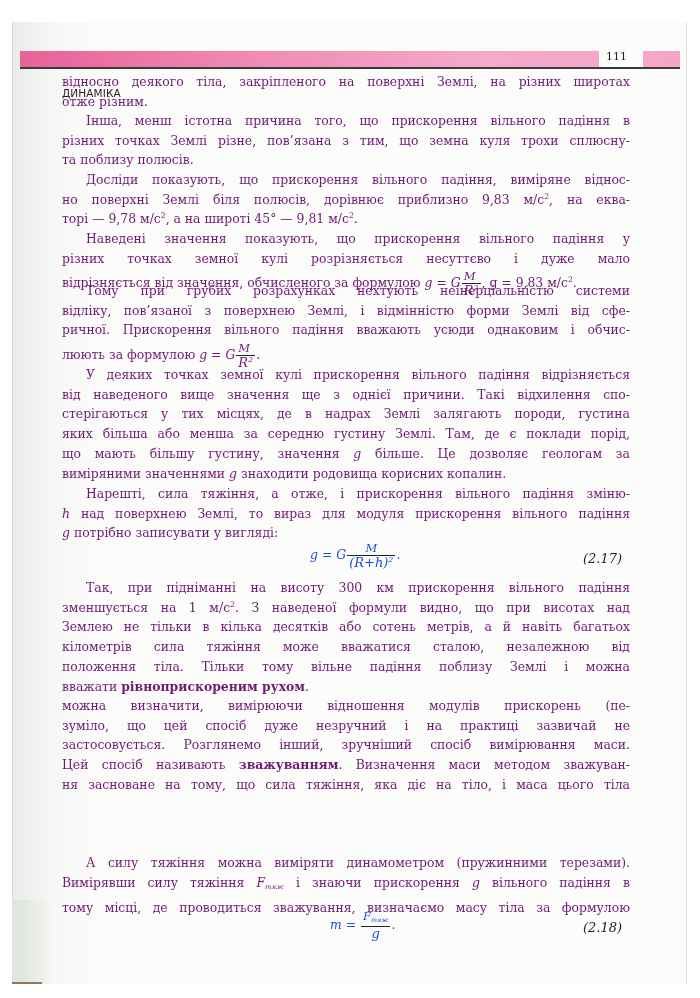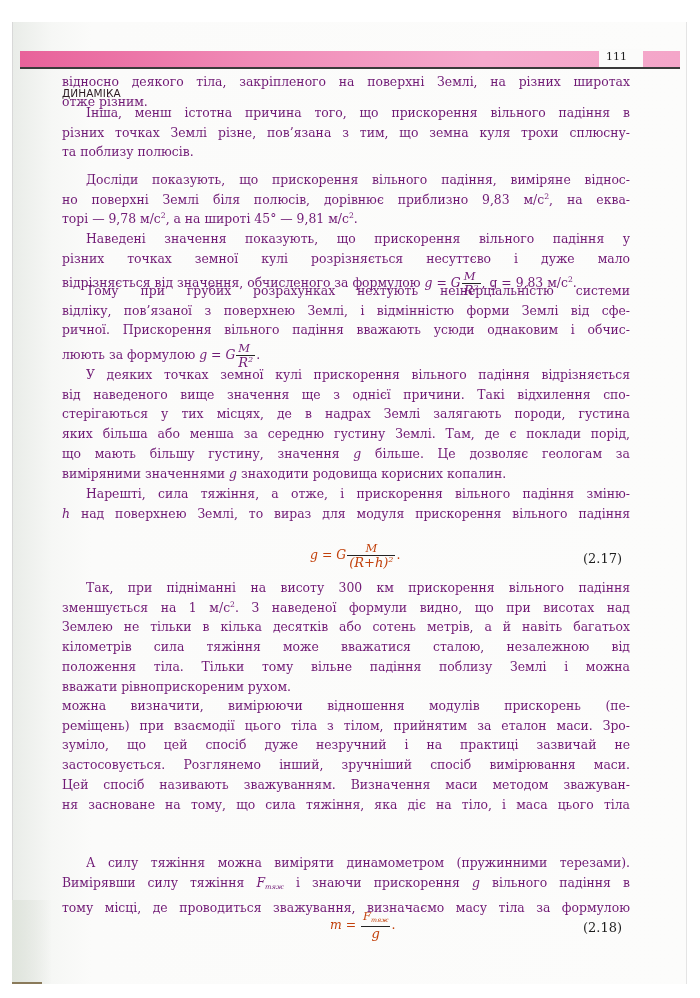--- a/index.html
+++ b/index.html
@@ -26,29 +26,29 @@
   .header-rule {
     position: absolute; left: 20px; top: 67px; width: 660px; height: 2px; background: #3a3a3a;
   }
   .text {
     position: absolute; left: 62px; width: 568px; color: #701a75;
     font-size: 12.4px; line-height: 19.7px; text-align: justify;
   }
   .line { display: block; white-space: nowrap; text-align-last: justify; }
   .line.last { text-align-last: left; }
   .line.indent { padding-left: 24px; }
-  b { font-weight: normal; }
+  b { font-weight: bold; }
   i.var { font-style: italic; font-family: "DejaVu Serif", serif; }
   sup { font-size: 0.62em; vertical-align: 0.65em; line-height: 0; }
   .frac { display: inline-block; vertical-align: middle; text-align: center; margin: 0 1px; font-style: italic; }
   .frac .num { display: block; border-bottom: 1px solid #222; padding: 0 2px; line-height: 13px; font-size: 11.5px; }
   .frac .den { display: block; line-height: 13px; font-size: 13px; padding: 0 2px; }
   .sub { font-size: 0.55em; vertical-align: -0.35em; font-style: italic; }
-  .eq { position: absolute; color: #c2410c; font-size: 12.4px; }
-  .eq-num { position: absolute; color: #1e1e1e; font-size: 13px; }
+  .eq { position: absolute; color: #1d4ed8; font-size: 12.4px; }
+  .eq-num { position: absolute; color: #1e1e1e; font-size: 13px; font-style: italic; }
   .fold-shadow { position: absolute; left: 12px; top: 900px; width: 40px; height: 84px; background: linear-gradient(90deg, #dfe4dc, rgba(255,255,255,0)); }
   .corner { position: absolute; left: 12px; top: 982px; width: 30px; height: 2px; background: #8a7a5a; }
 </style>
 </head>
 <body>
 
 <div class="page"></div>
 <div class="fold-shadow"></div>
 <div class="corner"></div>
 
@@ -56,21 +56,21 @@
 <div class="header-title">ДИНАМІКА</div>
 <div class="page-num-box"></div>
 <div class="page-number">111</div>
 <div class="header-rule"></div>
 
 <div class="text" style="top:72px">
   <span class="line">відносно деякого тіла, закріпленого на поверхні Землі, на різних широтах</span>
   <span class="line last">отже різним.</span>
 </div>
 
-<div class="text" style="top:103px">
+<div class="text" style="top:111px">
   <span class="line indent">Інша, менш істотна причина того, що прискорення вільного падіння в</span>
   <span class="line">різних точках Землі різне, пов’язана з тим, що земна куля трохи сплюсну-</span>
   <span class="line last">та поблизу полюсів.</span>
 </div>
 
 <div class="text" style="top:170px">
   <span class="line indent">Досліди показують, що прискорення вільного падіння, виміряне віднос-</span>
   <span class="line">но поверхні Землі біля полюсів, дорівнює приблизно 9,83 м/с<sup>2</sup>, на еква-</span>
   <span class="line last">торі — 9,78 м/с<sup>2</sup>, а на широті 45° — 9,81 м/с<sup>2</sup>.</span>
 </div>
@@ -93,39 +93,39 @@
   <span class="line">від наведеного вище значення ще з однієї причини. Такі відхилення спо-</span>
   <span class="line">стерігаються у тих місцях, де в надрах Землі залягають породи, густина</span>
   <span class="line">яких більша або менша за середню густину Землі. Там, де є поклади порід,</span>
   <span class="line">що мають більшу густину, значення <i class="var">g</i> більше. Це дозволяє геологам за</span>
   <span class="line last">виміряними значеннями <i class="var">g</i> знаходити родовища корисних копалин.</span>
 </div>
 
 <div class="text" style="top:484px">
   <span class="line indent">Нарешті, сила тяжіння, а отже, і прискорення вільного падіння зміню-</span>
   <span class="line"><i class="var">h</i> над поверхнею Землі, то вираз для модуля прискорення вільного падіння</span>
+  <span class="line last"><i class="var">g</i> потрібно записувати у вигляді:</span>
 </div>
 
 <div class="eq" style="left:310px; top:542px;">
   <i class="var">g</i> <span>=</span> <i class="var">G</i><span class="frac"><span class="num">M</span><span class="den"><span>(R+h)</span><sup>2</sup></span></span><span>.</span>
 </div>
 <div class="eq-num" style="left:583px; top:551px;">(2.17)</div>
 
 <div class="text" style="top:578px">
   <span class="line indent">Так, при підніманні на висоту 300 км прискорення вільного падіння</span>
   <span class="line">зменшується на 1 м/с<sup>2</sup>. З наведеної формули видно, що при висотах над</span>
   <span class="line">Землею не тільки в кілька десятків або сотень метрів, а й навіть багатьох</span>
   <span class="line">кілометрів сила тяжіння може вважатися сталою, незалежною від</span>
   <span class="line">положення тіла. Тільки тому вільне падіння поблизу Землі і можна</span>
   <span class="line last"><span id="p8-last">вважати <b>рівноприскореним рухом</b>.</span></span>
 </div>
 
 <div class="text" style="top:696px">
   <span class="line">можна визначити, вимірюючи відношення модулів прискорень (пе-</span>
-  <span class="line">реміщень) при взаємодії цього тіла з тілом, прийнятим за еталон маси. Зро-</span>
   <span class="line">зуміло, що цей спосіб дуже незручний і на практиці зазвичай не</span>
   <span class="line">застосовується. Розглянемо інший, зручніший спосіб вимірювання маси.</span>
   <span class="line"><span id="p9-l6">Цей спосіб називають <b>зважуванням</b>. Визначення маси методом зважуван-</span></span>
   <span class="line">ня засноване на тому, що сила тяжіння, яка діє на тіло, і маса цього тіла</span>
 </div>
 
 <div class="text" style="top:853px">
   <span class="line indent">А силу тяжіння можна виміряти динамометром (пружинними терезами).</span>
   <span class="line">Вимірявши силу тяжіння <i class="var">F</i><span class="sub">тяж</span> і знаючи прискорення <i class="var">g</i> вільного падіння в</span>
   <span class="line">тому місці, де проводиться зважування, визначаємо масу тіла за формулою</span>

